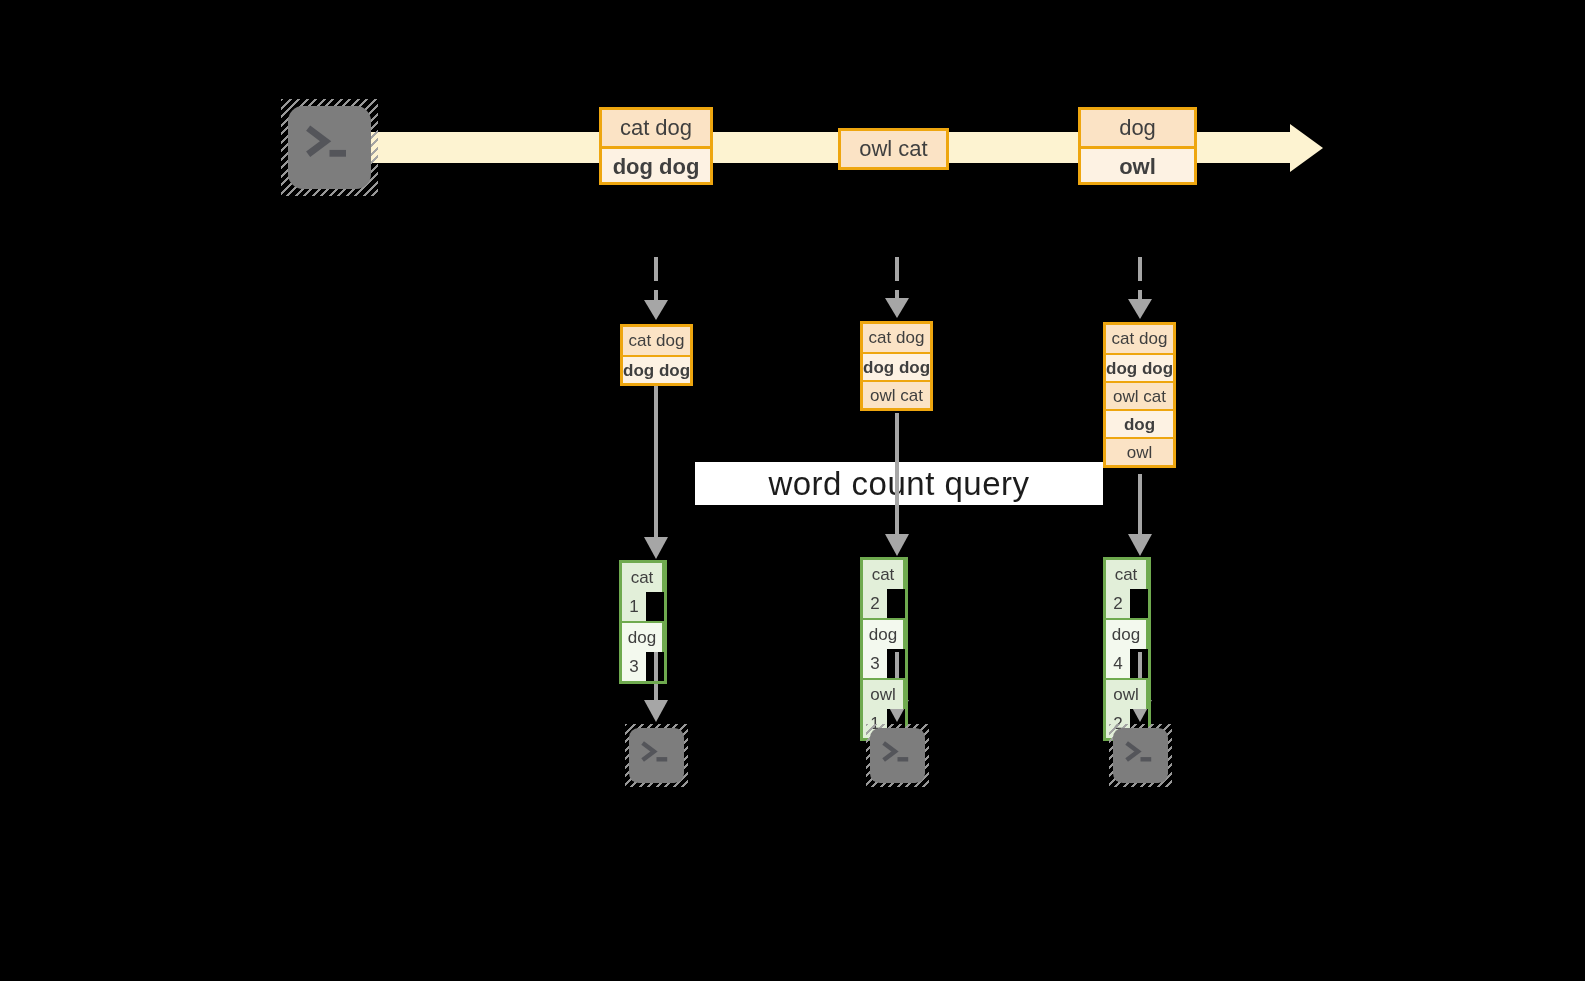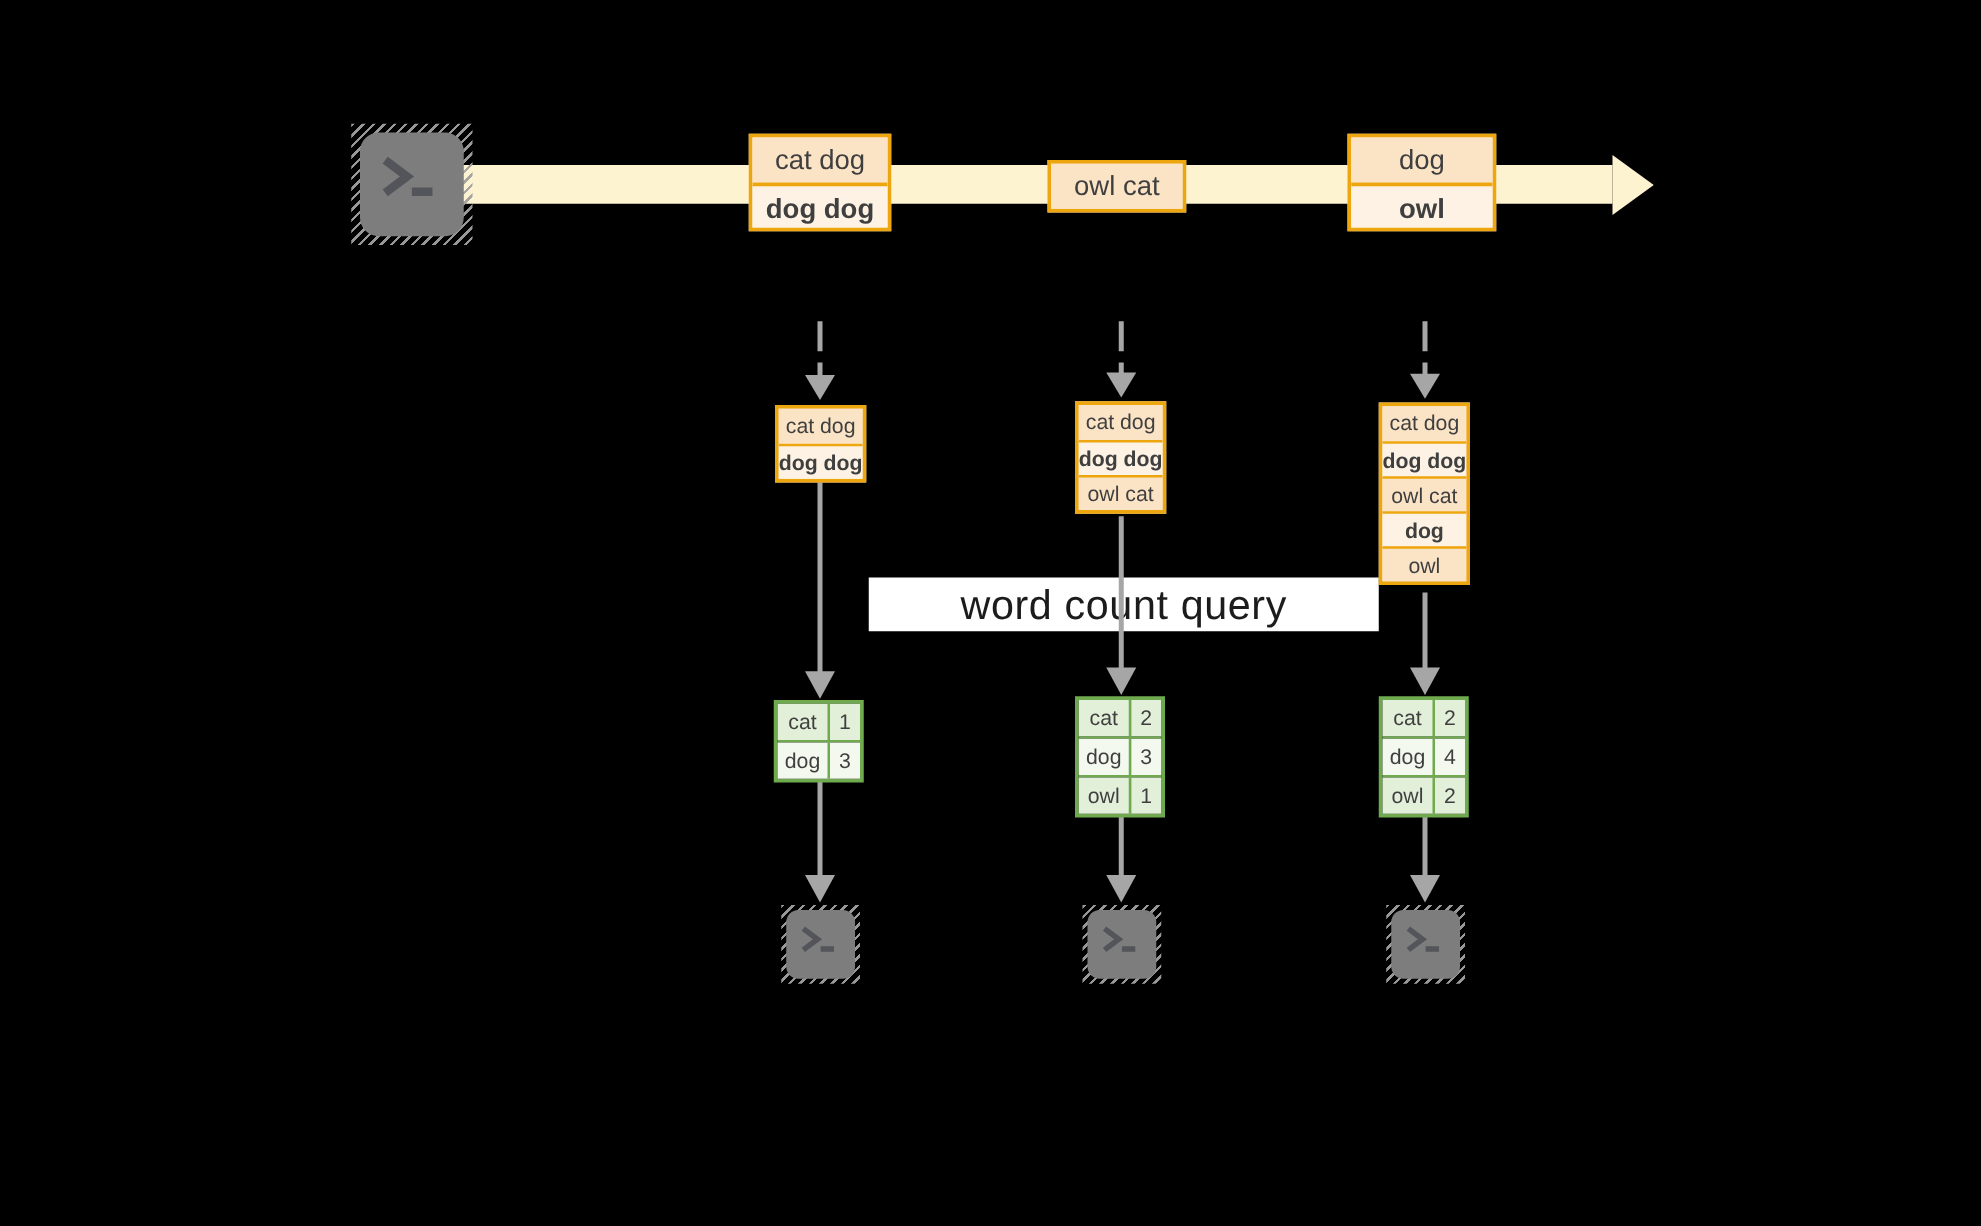--- a/index.html
+++ b/index.html
@@ -35,21 +35,21 @@
   .query-band span{font-size:33px;color:var(--queryText);letter-spacing:.5px;white-space:nowrap;}
 
   
   .arrow-layer{position:absolute;left:0;top:0;z-index:2;}
   .arrow-layer line{stroke:var(--gray);stroke-width:4;}
   .arrow-layer polygon{fill:var(--gray);}
   .arrow-layer line.dashed{stroke-dasharray:24 9;}
 
   
   .count-table{position:absolute;border:3px solid var(--green);z-index:3;}
-  .count-row{display:flex;}
+  .count-row{display:flex;flex-direction:column;}
   .count-row + .count-row{border-top:2px solid var(--green);}
   .cell{height:29px;line-height:29px;text-align:center;font-size:17px;color:var(--textDark);}
   .cell.word{width:42px;border-right:2px solid var(--green);}
   .cell.num{width:24px;}
   .count-row.odd .cell{background:var(--greenDark);}
   .count-row.even .cell{background:var(--greenLight);}
 
   
   .term-icon{position:absolute;z-index:3;}
   .term-hatch{position:absolute;inset:0;

